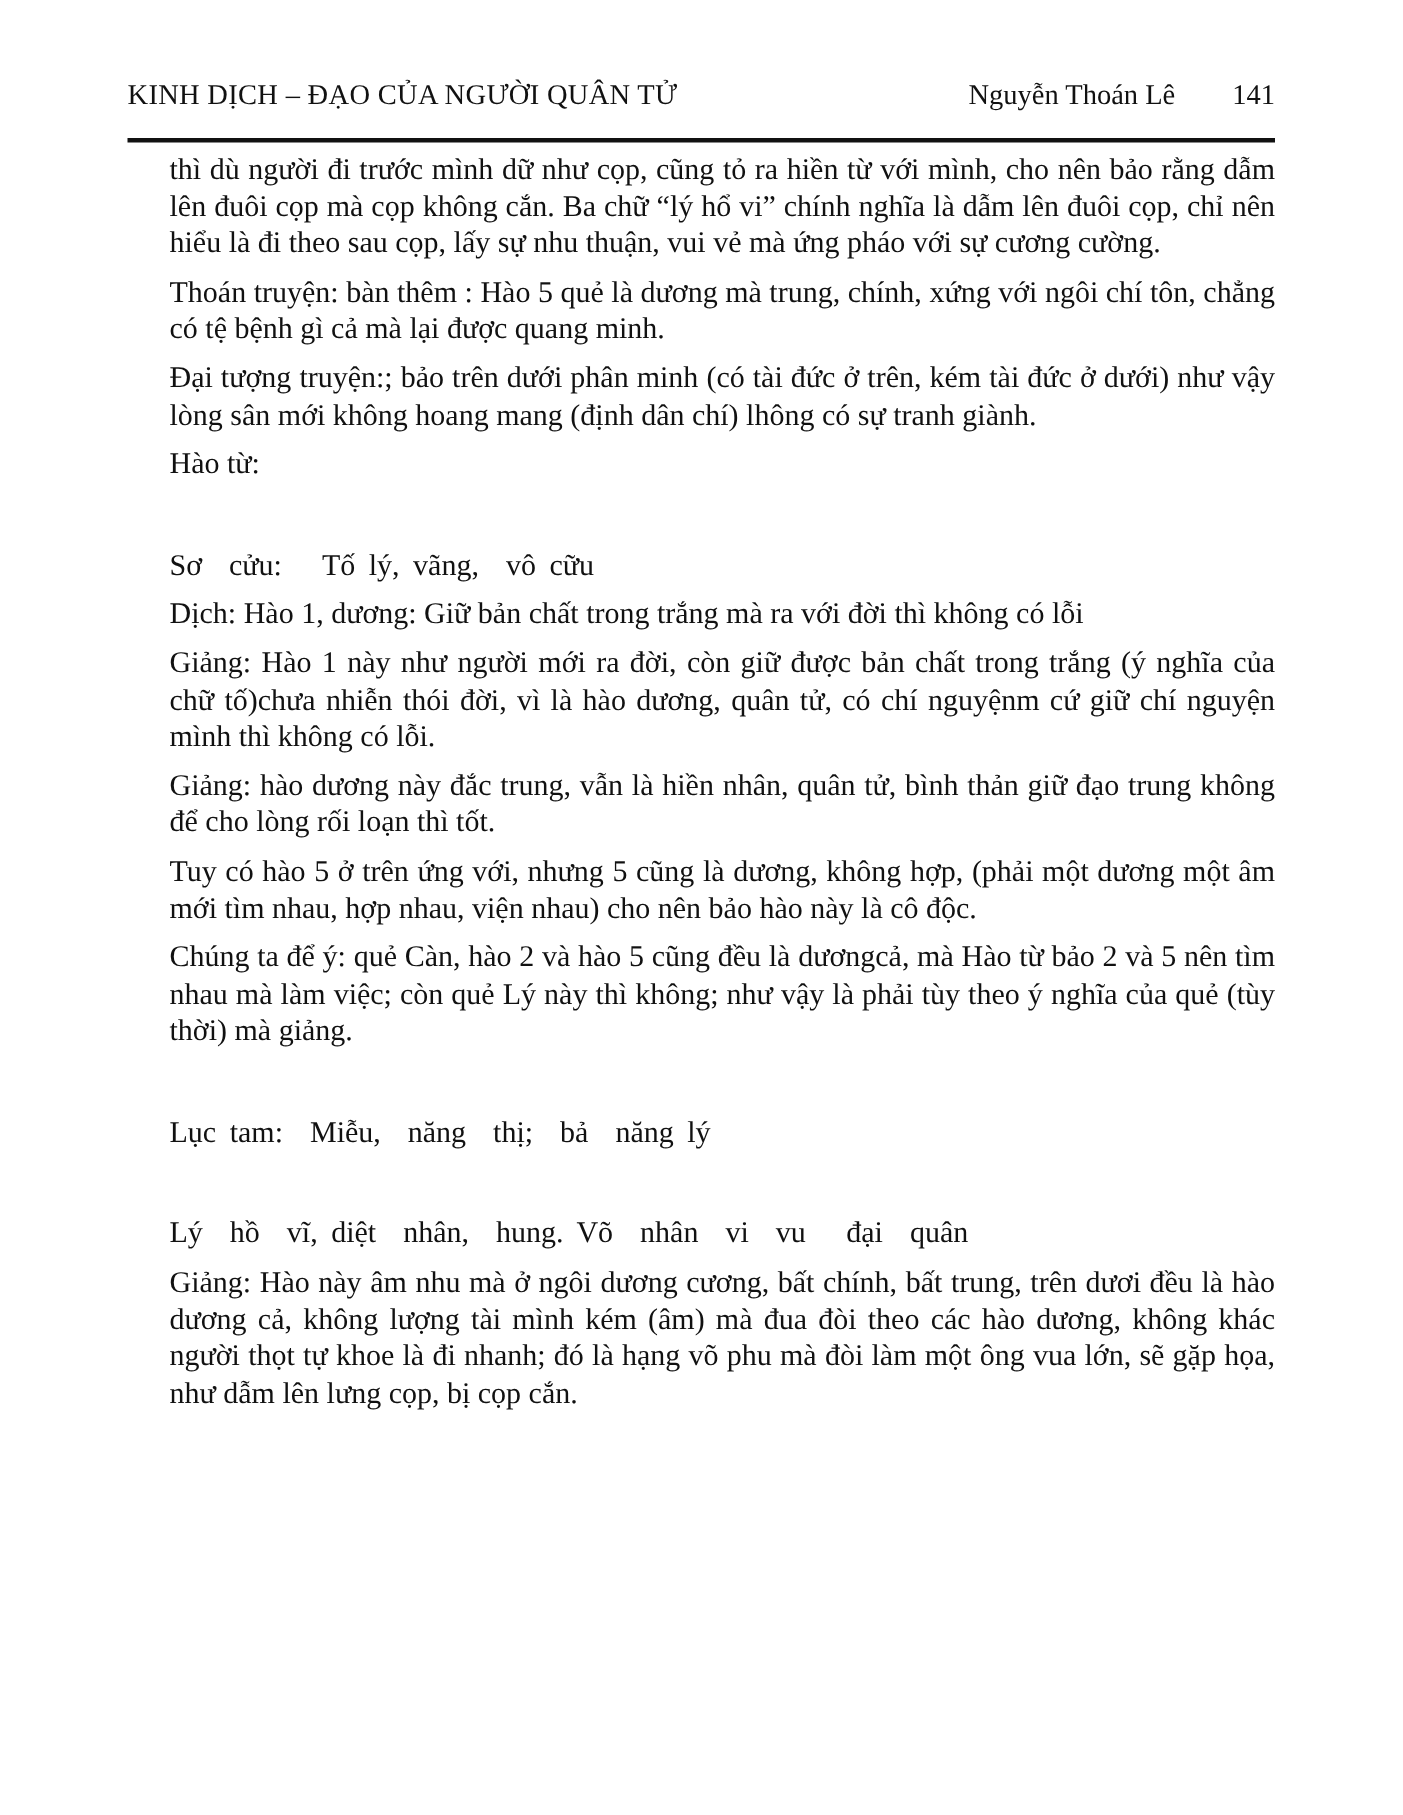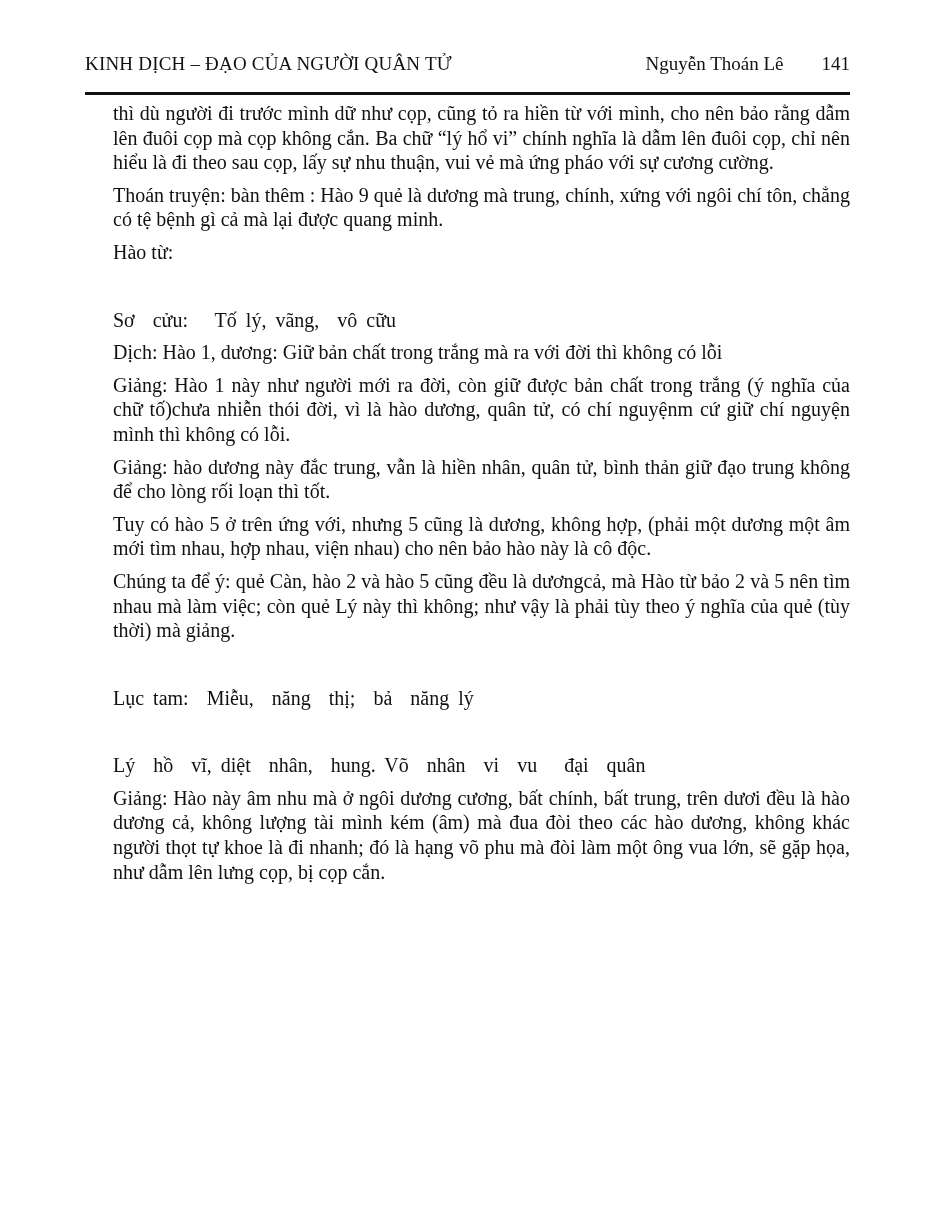--- a/index.html
+++ b/index.html
@@ -76,21 +76,22 @@
   <div class="header">
     <span class="book-title">KINH DỊCH – ĐẠO CỦA NGƯỜI QUÂN TỬ</span>
     <span class="author">Nguyễn Thoán Lê</span>
     <span class="pagenum">141</span>
   </div>
 
   <div class="header-rule"></div>
 
   <div class="content">
     <p class="para first">thì dù người đi trước mình dữ như cọp, cũng tỏ ra hiền từ với mình, cho nên bảo rằng dẫm lên đuôi cọp mà cọp  không cắn. Ba chữ “lý hổ vi” chính nghĩa là dẫm lên đuôi cọp, chỉ nên hiểu là đi theo sau cọp, lấy sự nhu thuận, vui vẻ mà ứng pháo với sự cương cường.</p>
-    <p class="para">Thoán truyện: bàn thêm : Hào 9 quẻ là dương mà trung, chính, xứng với ngôi chí tôn, chẳng có tệ bệnh gì cả mà lại được quang minh.</p>
+    <p class="para">Thoán truyện: bàn thêm : Hào 5 quẻ là dương mà trung, chính, xứng với ngôi chí tôn, chẳng có tệ bệnh gì cả mà lại được quang minh.</p>
+    <p class="para">Đại tượng truyện:; bảo trên dưới phân minh (có tài đức ở trên, kém tài đức ở dưới) như vậy lòng sân mới không hoang mang (định dân chí) lhông có sự tranh giành.</p>
     <p class="para">Hào từ:</p>
     <p class="para verse gap-large">Sơ  cửu:   Tố lý, vãng,  vô cữu</p>
     <p class="para">Dịch: Hào 1, dương: Giữ bản chất trong trắng mà ra với đời thì không có lỗi</p>
     <p class="para">Giảng: Hào 1 này như người mới ra đời, còn giữ được bản chất trong trắng (ý nghĩa của chữ tố)chưa nhiễn thói đời, vì là hào dương, quân tử, có chí nguyệnm cứ giữ chí nguyện mình thì không có lỗi.</p>
     <p class="para">Giảng: hào dương này đắc trung, vẫn là hiền nhân, quân tử, bình thản giữ đạo trung không để cho lòng rối loạn thì tốt.</p>
     <p class="para">Tuy có hào 5 ở trên ứng với, nhưng 5 cũng là dương, không hợp, (phải một dương một âm mới tìm nhau, hợp nhau, viện nhau) cho nên bảo hào này là cô độc.</p>
     <p class="para">Chúng ta để ý: quẻ Càn, hào 2 và hào 5 cũng đều là dươngcả, mà Hào từ bảo 2 và 5 nên tìm nhau mà làm việc; còn quẻ Lý này thì không; như vậy là phải tùy theo ý nghĩa của quẻ (tùy thời) mà giảng.</p>
     <p class="para verse gap-large">Lục tam:  Miễu,  năng  thị;  bả  năng lý</p>
     <p class="para verse gap-large">Lý  hồ  vĩ, diệt  nhân,  hung. Võ  nhân  vi  vu   đại  quân</p>
     <p class="para">Giảng: Hào này âm nhu mà ở ngôi dương cương, bất chính, bất trung, trên dươi đều là hào dương cả, không lượng tài mình kém (âm) mà đua đòi theo các hào dương, không khác người thọt tự khoe là đi nhanh; đó là hạng võ phu mà đòi làm một ông vua lớn, sẽ gặp họa, như dẫm lên lưng cọp, bị cọp cắn.</p>

